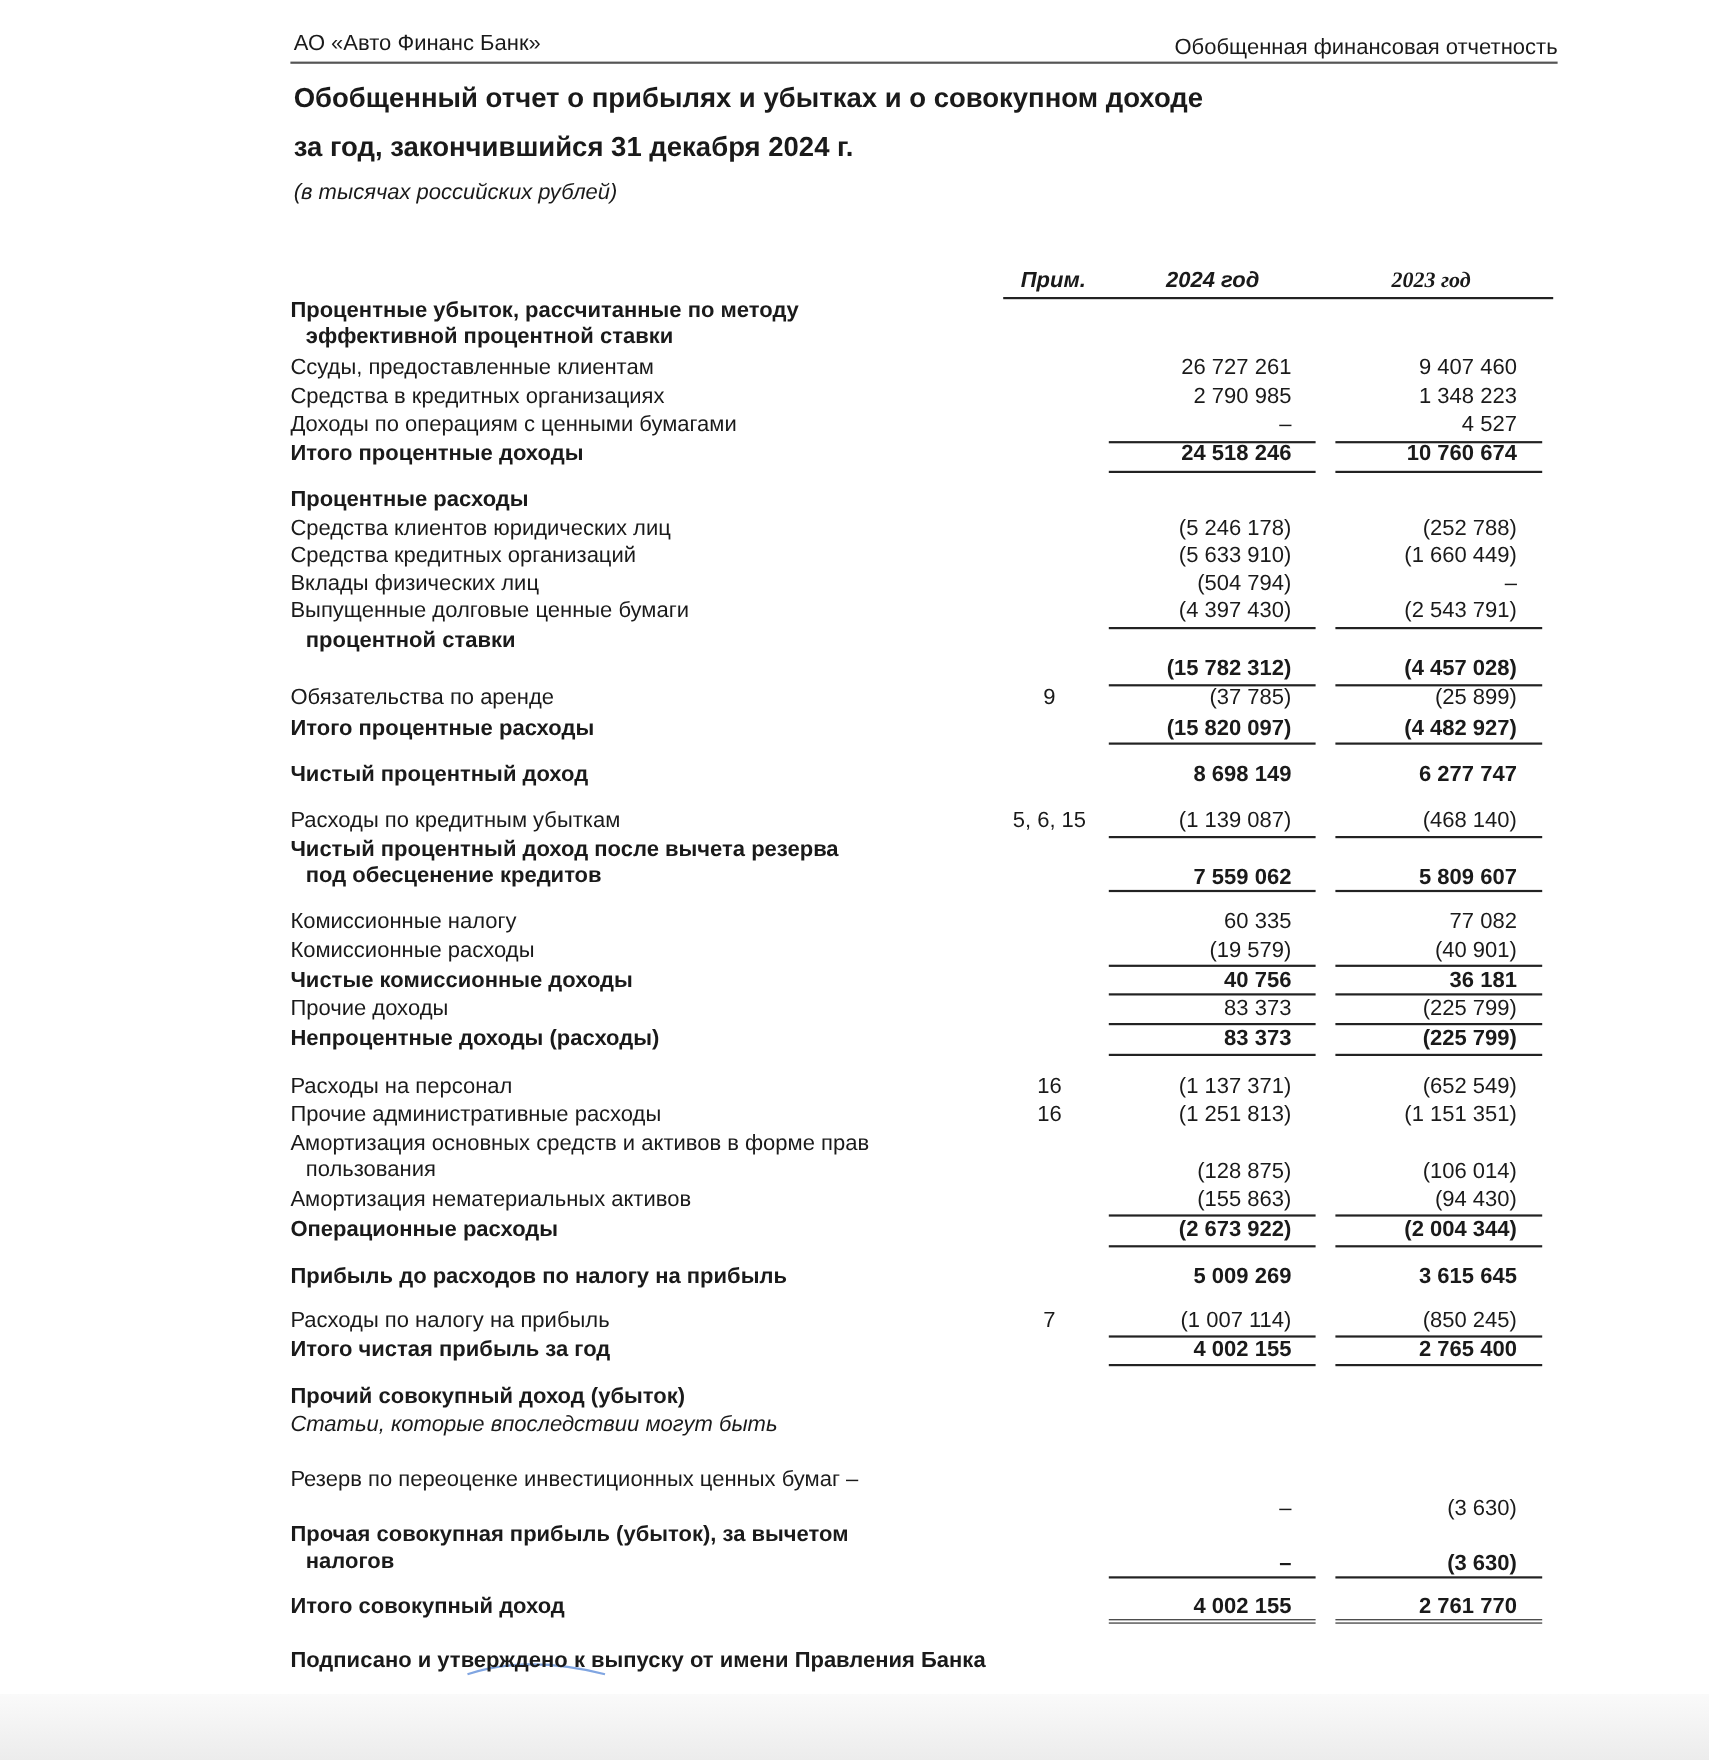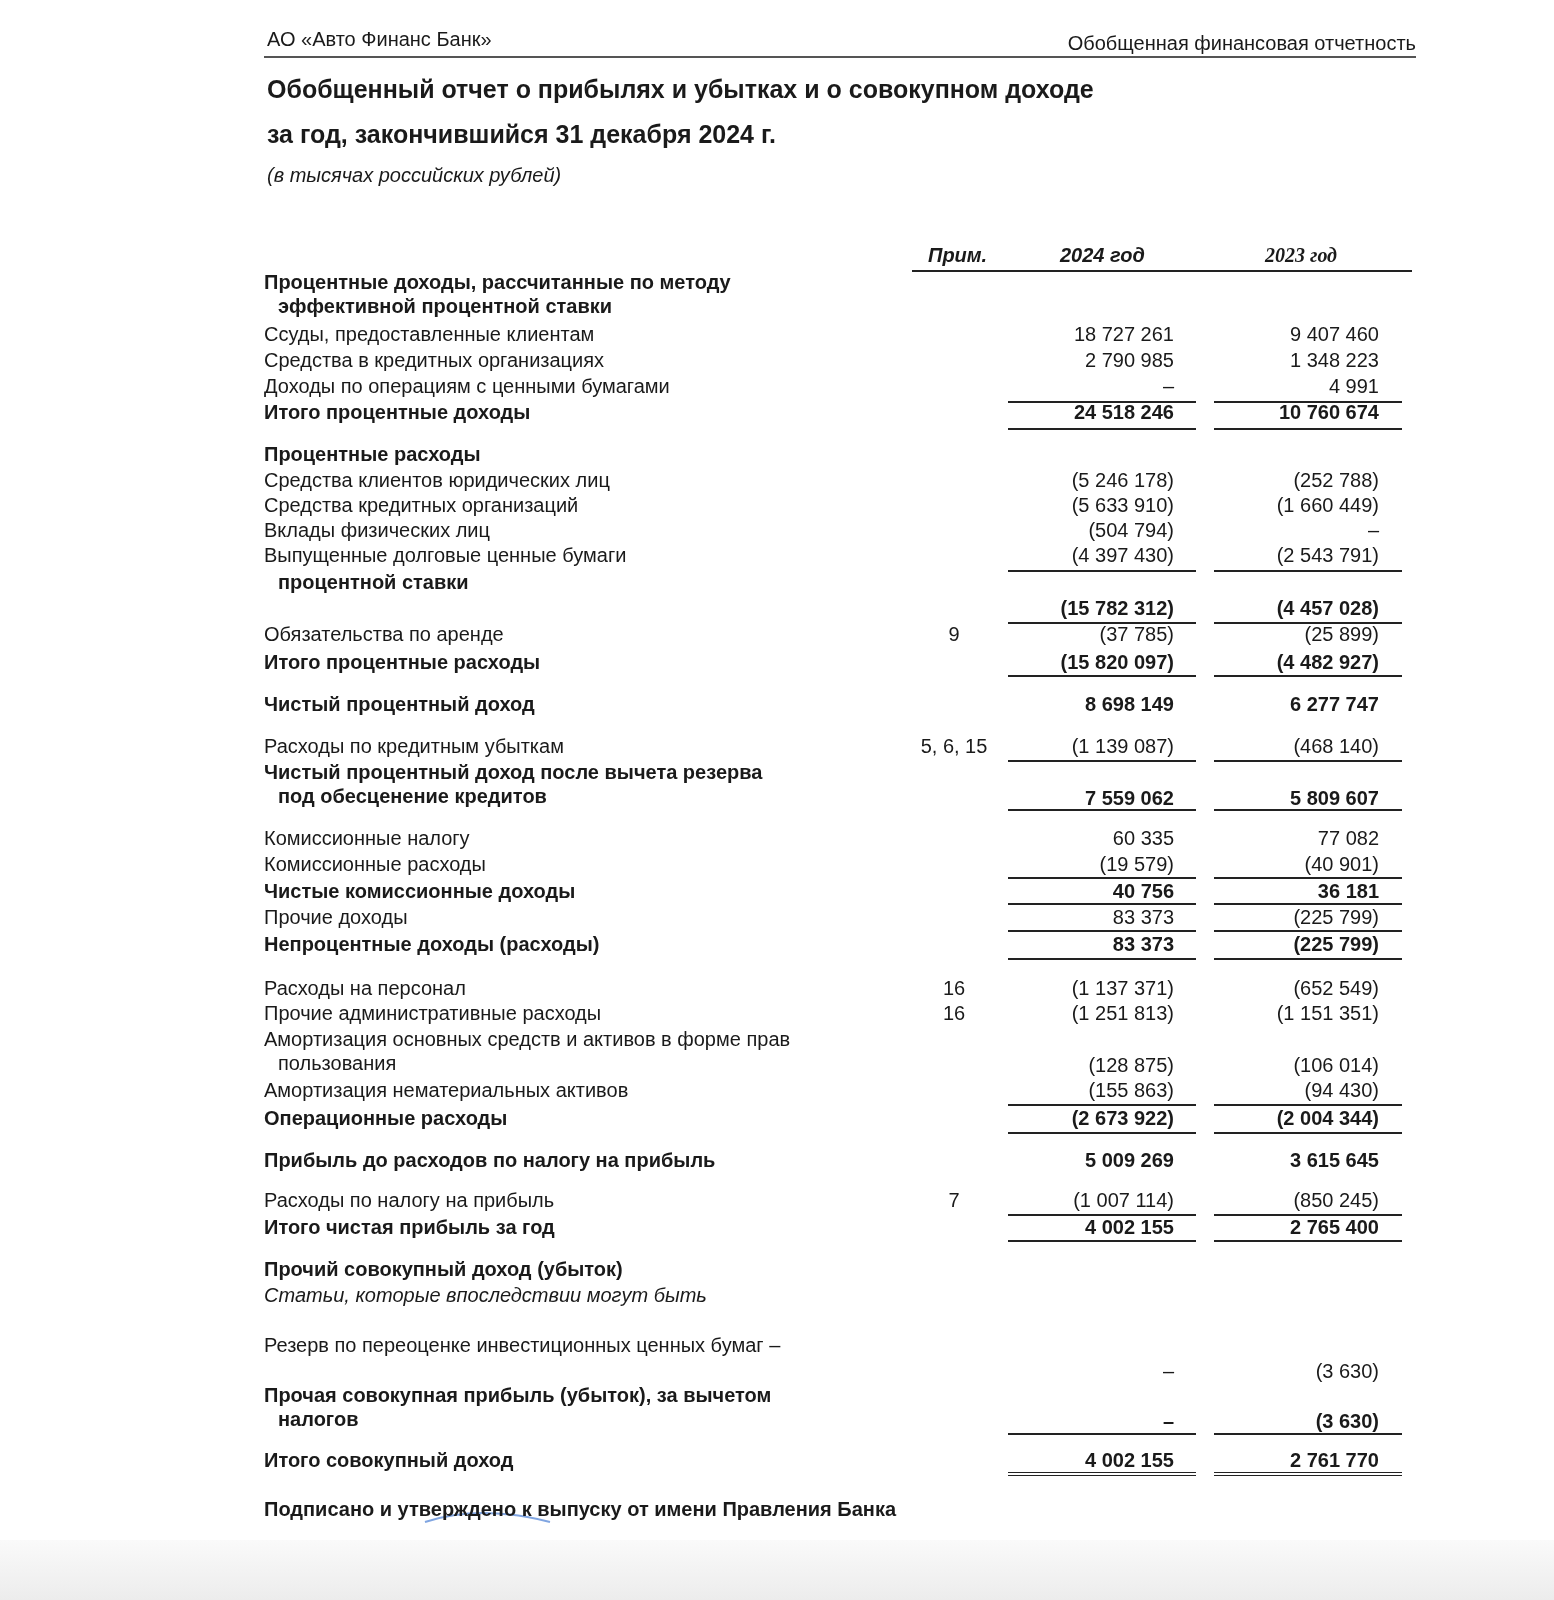--- a/index.html
+++ b/index.html
@@ -56,42 +56,42 @@
 <div class="title t2">за год, закончившийся 31 декабря 2024 г.</div>
 <div class="subtitle">(в тысячах российских рублей)</div>
 
 <div class="colhdr ch-note">Прим.</div>
 <div class="colhdr ch-2024">2024 год</div>
 <div class="colhdr ch-2023">2023 год</div>
 <div class="ch-rule"></div>
 
 <div id="table">
     <div class="row bold" style="top: 270px;">
-      <span class="lbl"><span>Процентные доходы, рассчитанные по методу</span><span class="l2">эффективной процентной ставки</span></span>
+      <span class="lbl"><span>Процентные убыток, рассчитанные по методу</span><span class="l2">эффективной процентной ставки</span></span>
       <span class="note" style="top: 26px;"></span>
       <span class="val v24 pos" style="top: 26px;"></span>
       <span class="val v23 pos" style="top: 26px;"></span>
     </div>
     <div class="row" style="top: 322px;">
       <span class="lbl"><span>Ссуды, предоставленные клиентам</span></span>
       <span class="note" style="top: 0px;"></span>
-      <span class="val v24 pos" style="top: 0px;">18 727 261</span>
+      <span class="val v24 pos" style="top: 0px;">26 727 261</span>
       <span class="val v23 pos" style="top: 0px;">9 407 460</span>
     </div>
     <div class="row" style="top: 348px;">
       <span class="lbl"><span>Средства в кредитных организациях</span></span>
       <span class="note" style="top: 0px;"></span>
       <span class="val v24 pos" style="top: 0px;">2 790 985</span>
       <span class="val v23 pos" style="top: 0px;">1 348 223</span>
     </div>
     <div class="row" style="top: 374px;">
       <span class="lbl"><span>Доходы по операциям с ценными бумагами</span></span>
       <span class="note" style="top: 0px;"></span>
       <span class="val v24 pos" style="top: 0px;">–</span>
-      <span class="val v23 pos" style="top: 0px;">4 991</span>
+      <span class="val v23 pos" style="top: 0px;">4 527</span>
     </div>
     <div class="row bold" style="top: 400px;">
       <span class="lbl"><span>Итого процентные доходы</span></span>
       <span class="note" style="top: 0px;"></span>
       <span class="val v24 pos" style="top: 0px;">24 518 246</span>
       <span class="val v23 pos" style="top: 0px;">10 760 674</span>
     </div>
     <div class="row bold" style="top: 442px;">
       <span class="lbl"><span>Процентные расходы</span></span>
       <span class="note" style="top: 0px;"></span>

